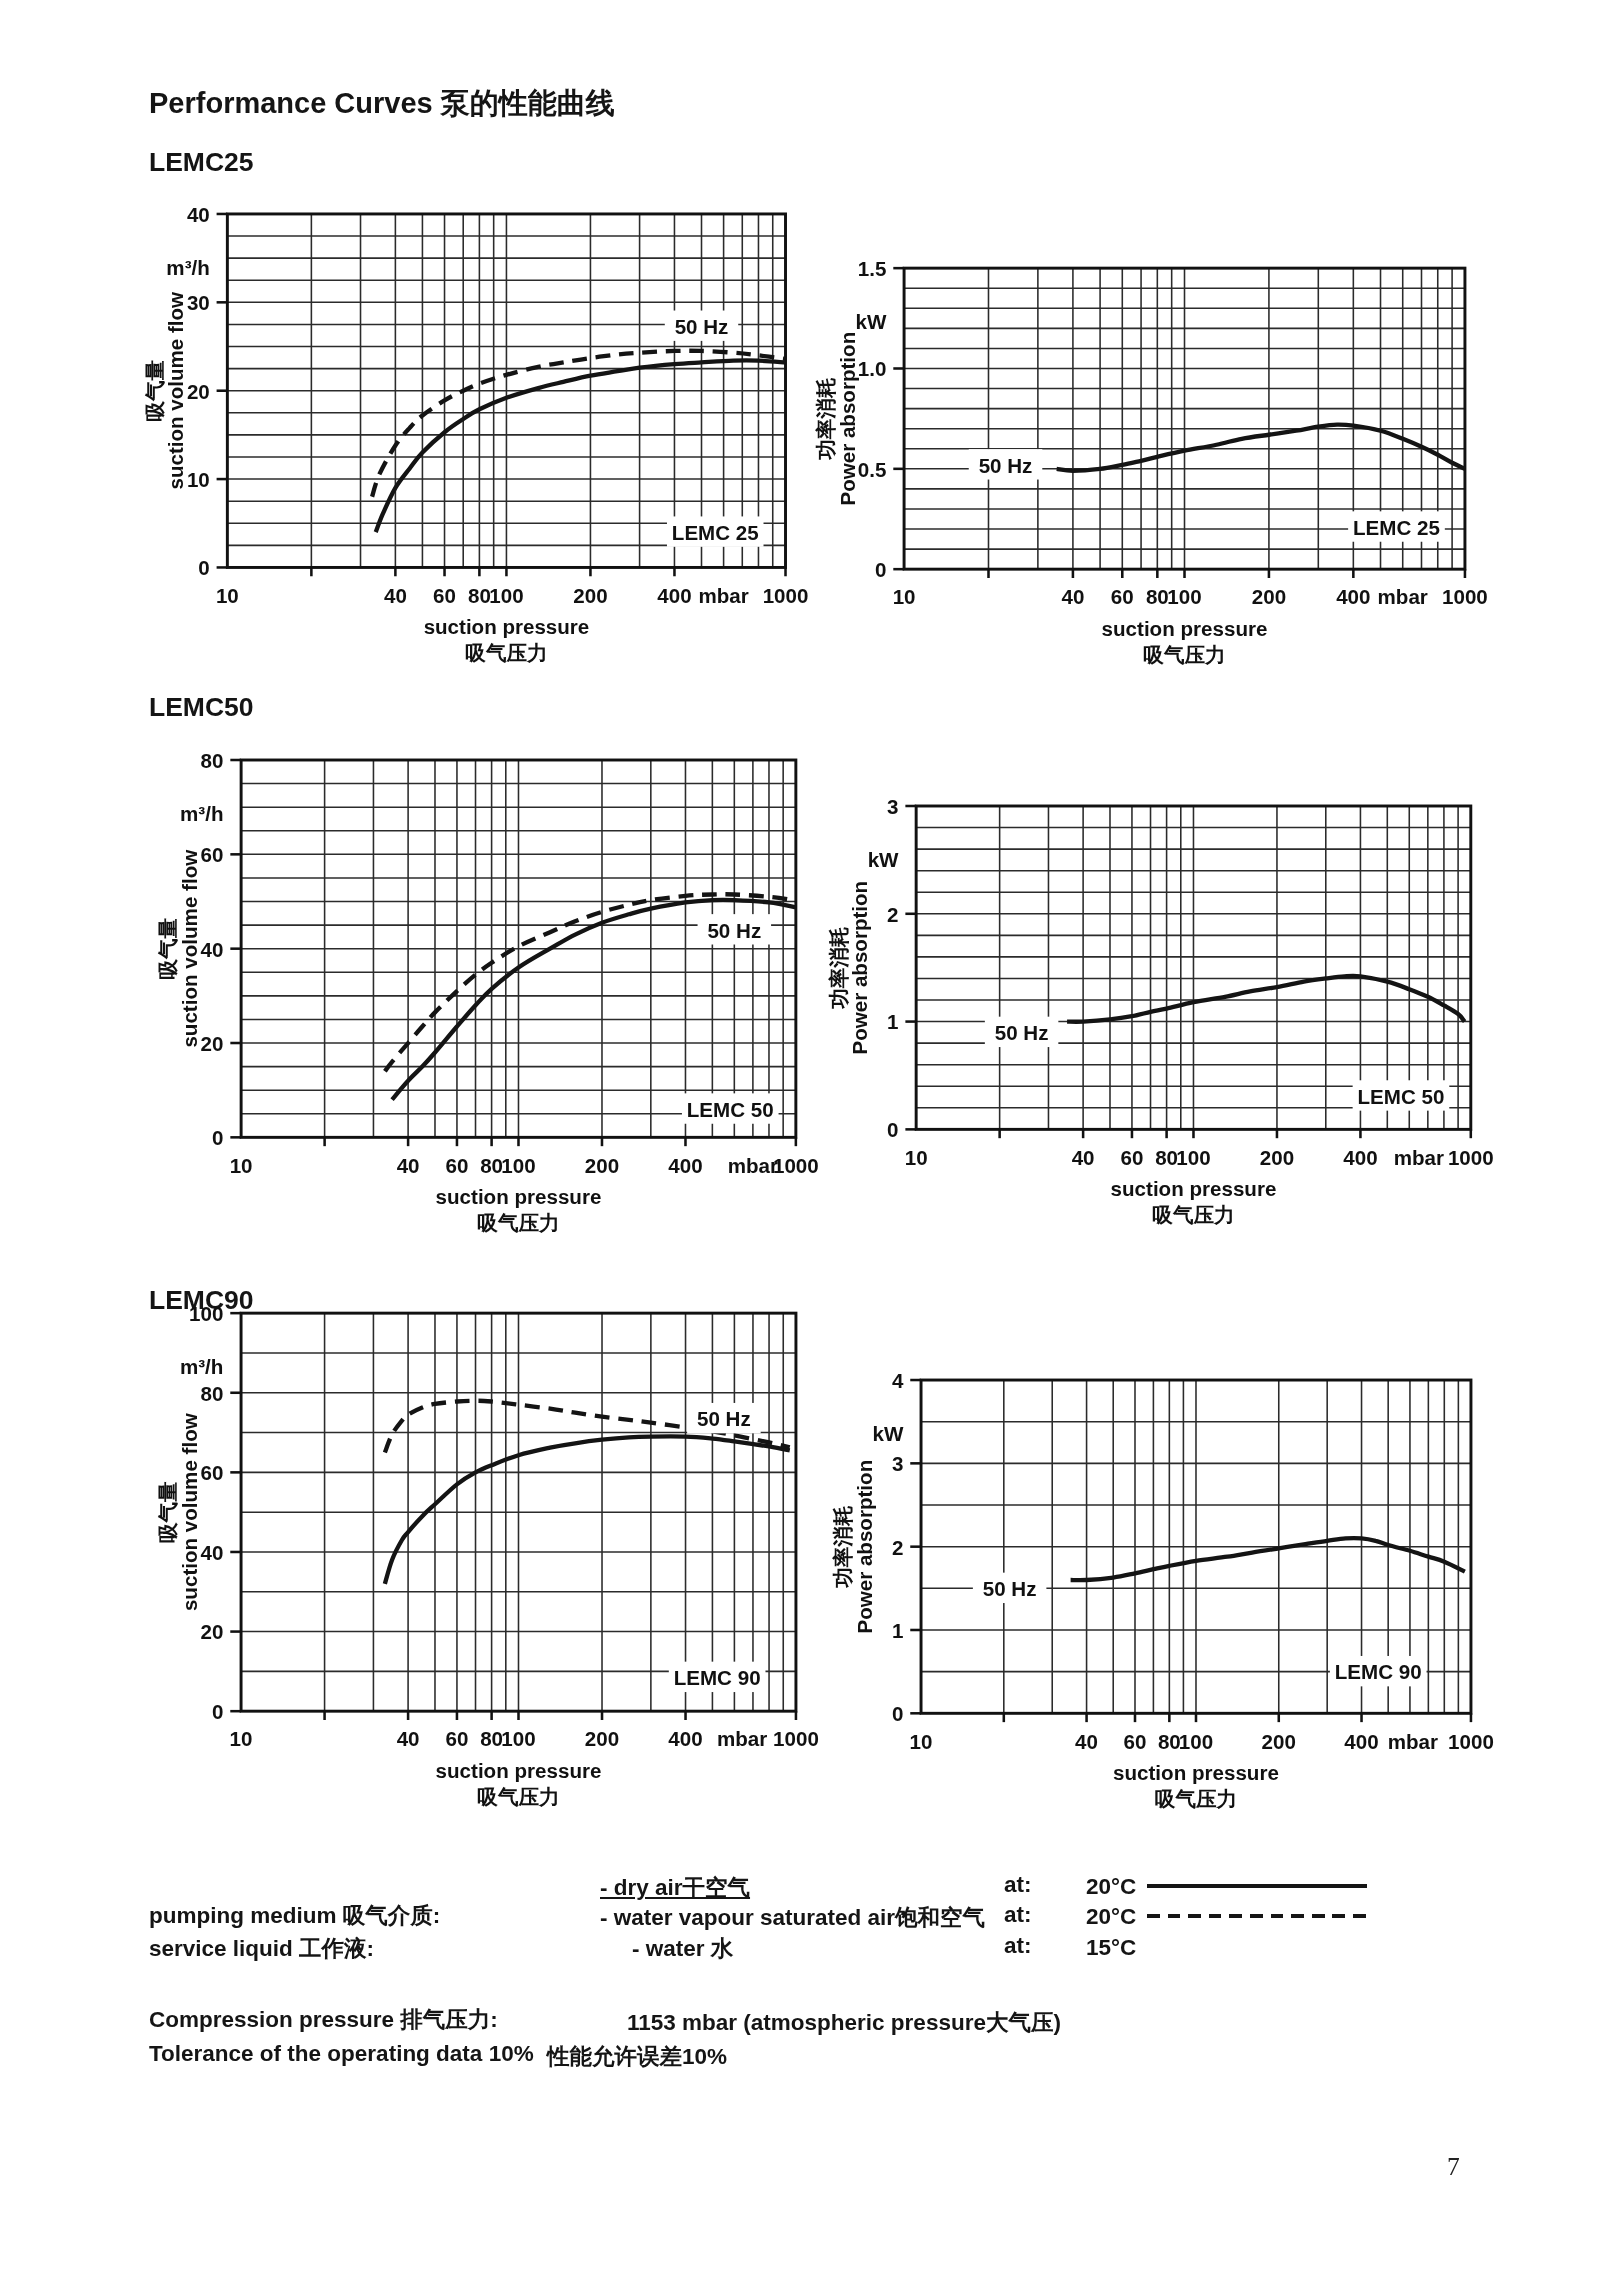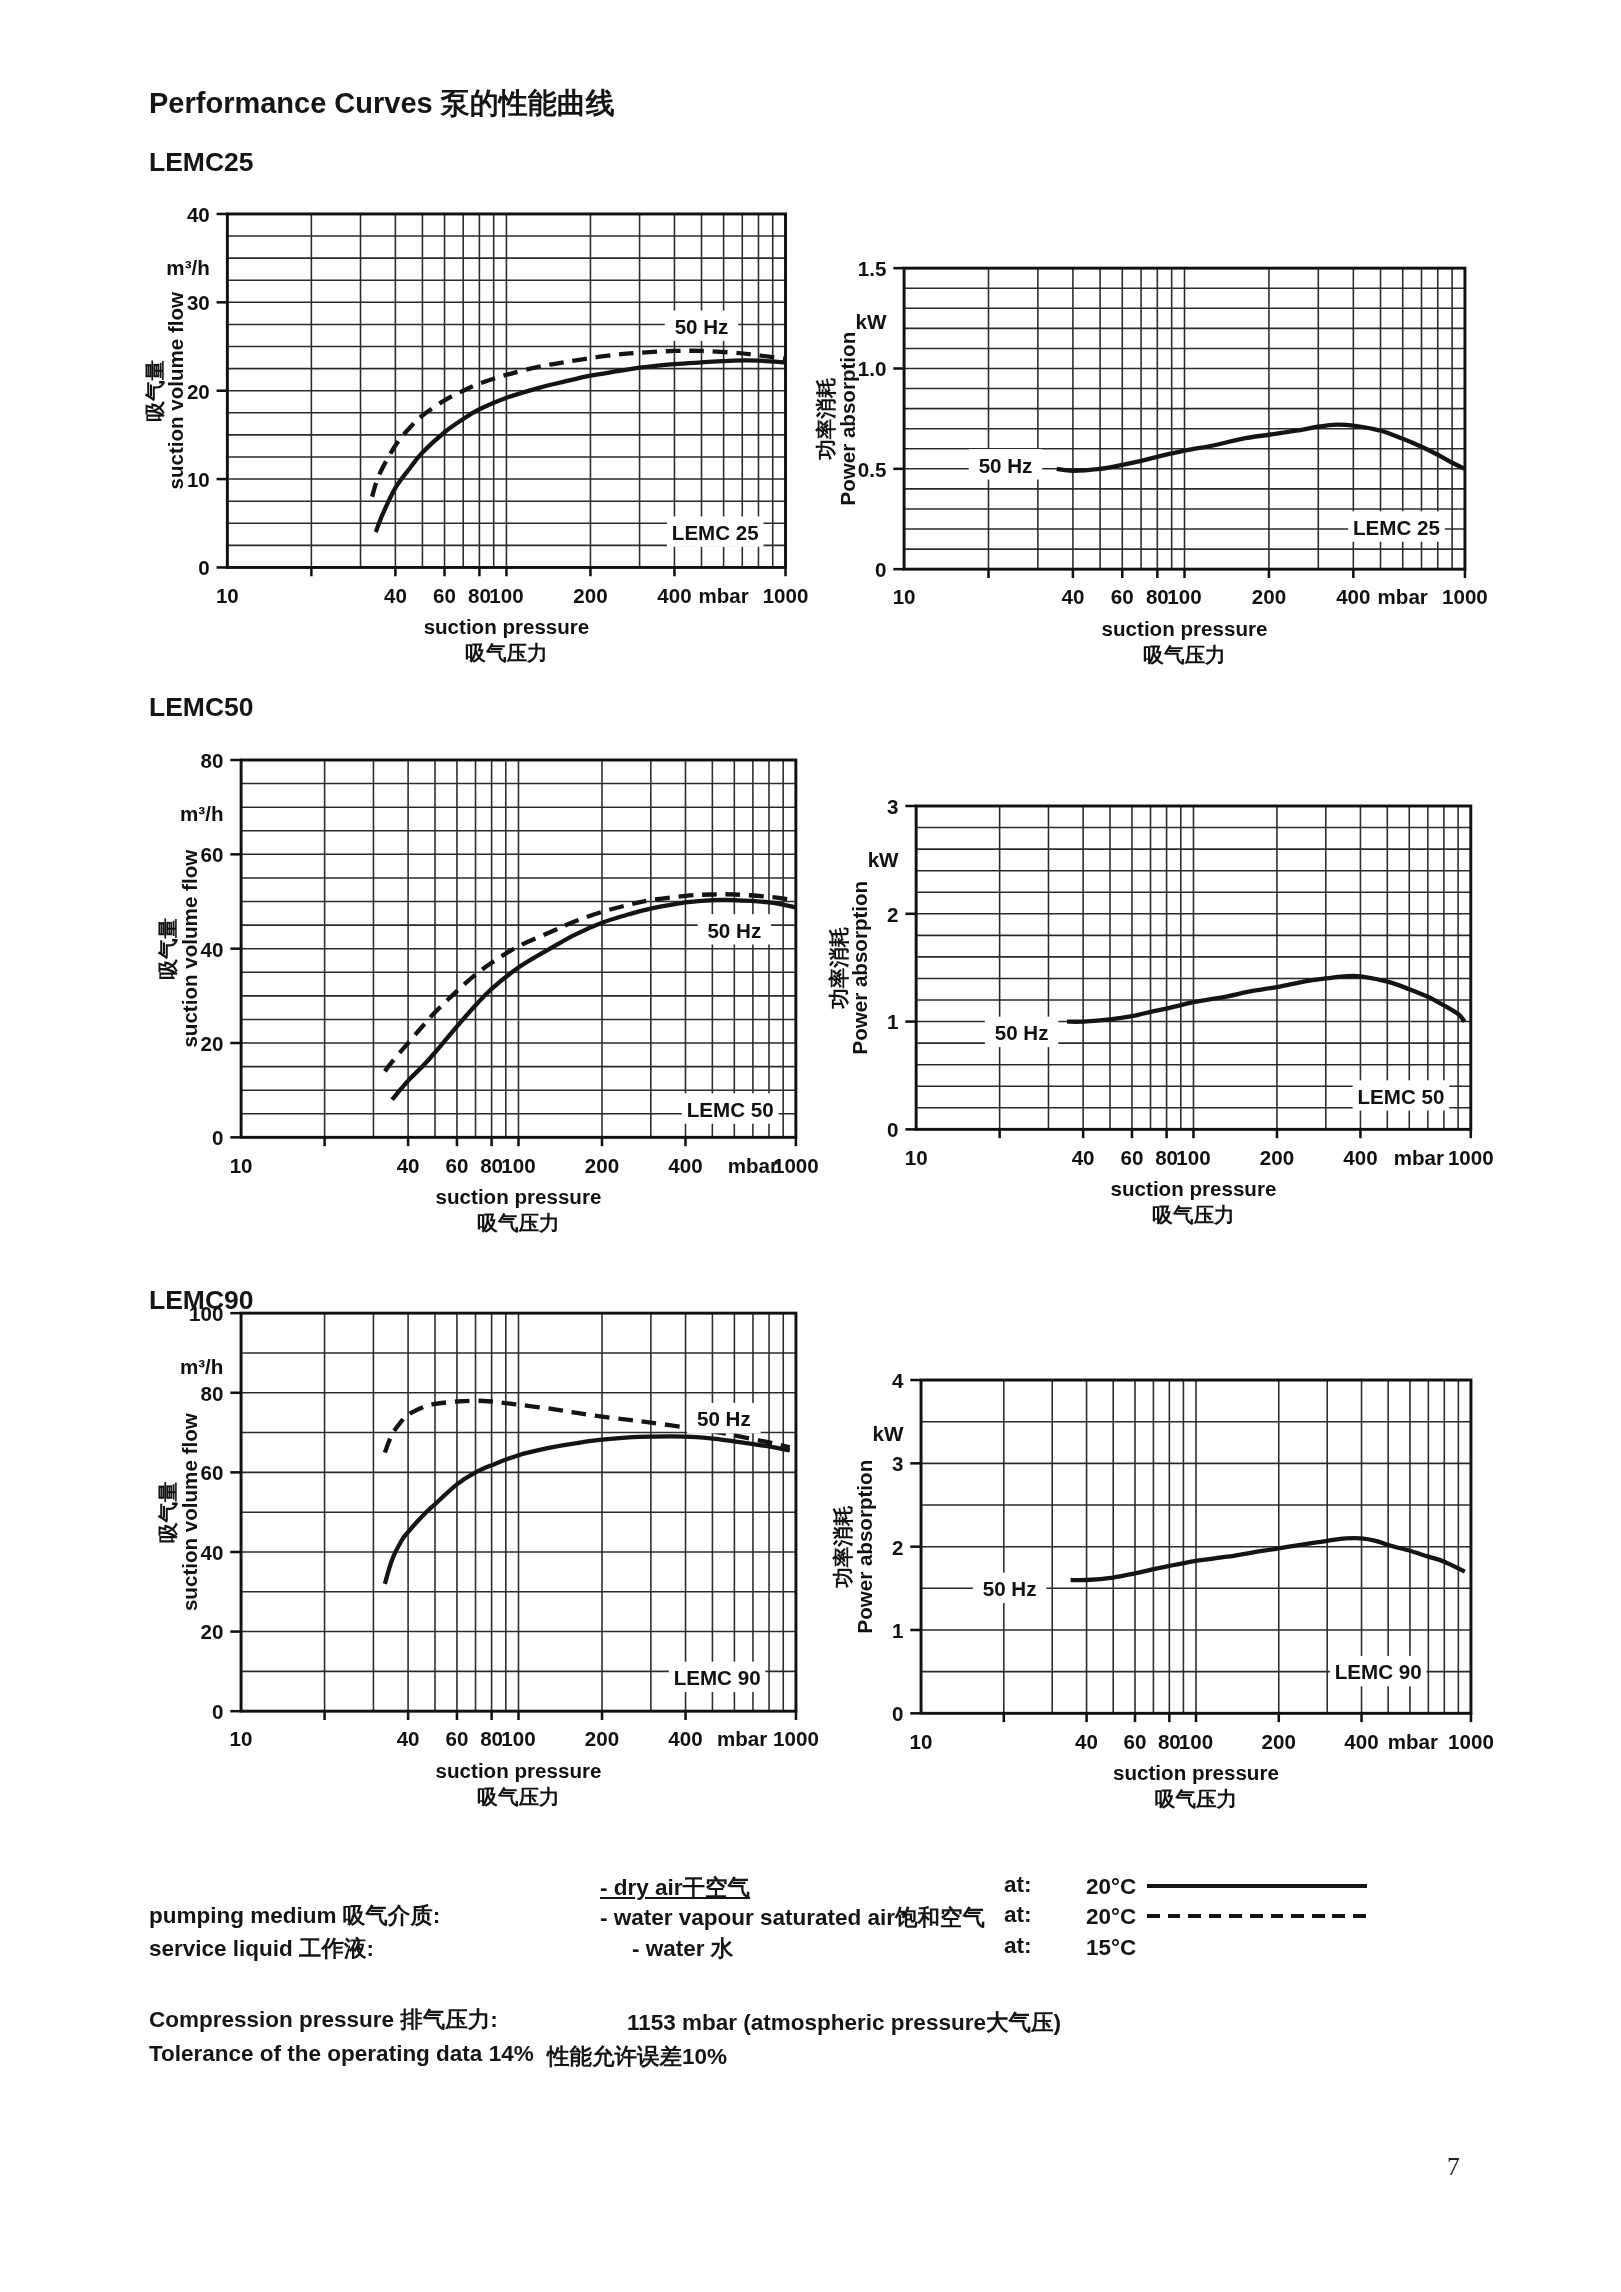--- a/index.html
+++ b/index.html
@@ -532,18 +532,18 @@
   <div>
     <div class="abs cond" style="left:149px;top:1933px;">service liquid 工作液:</div>
     <div class="abs cond" style="left:632px;top:1933px;">- water 水</div>
     <div class="abs cond" style="left:1004px;top:1933px;">at:</div>
     <div class="abs cond" style="left:1086px;top:1935px;">15°C</div>
   </div>
 
   <div class="abs cond" style="left:149px;top:2004px;">Compression pressure 排气压力:</div>
   <div class="abs cond" style="left:627px;top:2007px;">1153 mbar (atmospheric pressure大气压)</div>
 
-  <div class="abs cond" style="left:149px;top:2041px;">Tolerance of the operating data 14%</div>
+  <div class="abs cond" style="left:149px;top:2041px;">Tolerance of the operating data 10%</div>
   <div class="abs cond" style="left:547px;top:2041px;">性能允许误差10%</div>
 
   <div class="abs page-number" style="left:1447px;top:2152px;">7</div>
 </div>
 
 
 </body></html>

